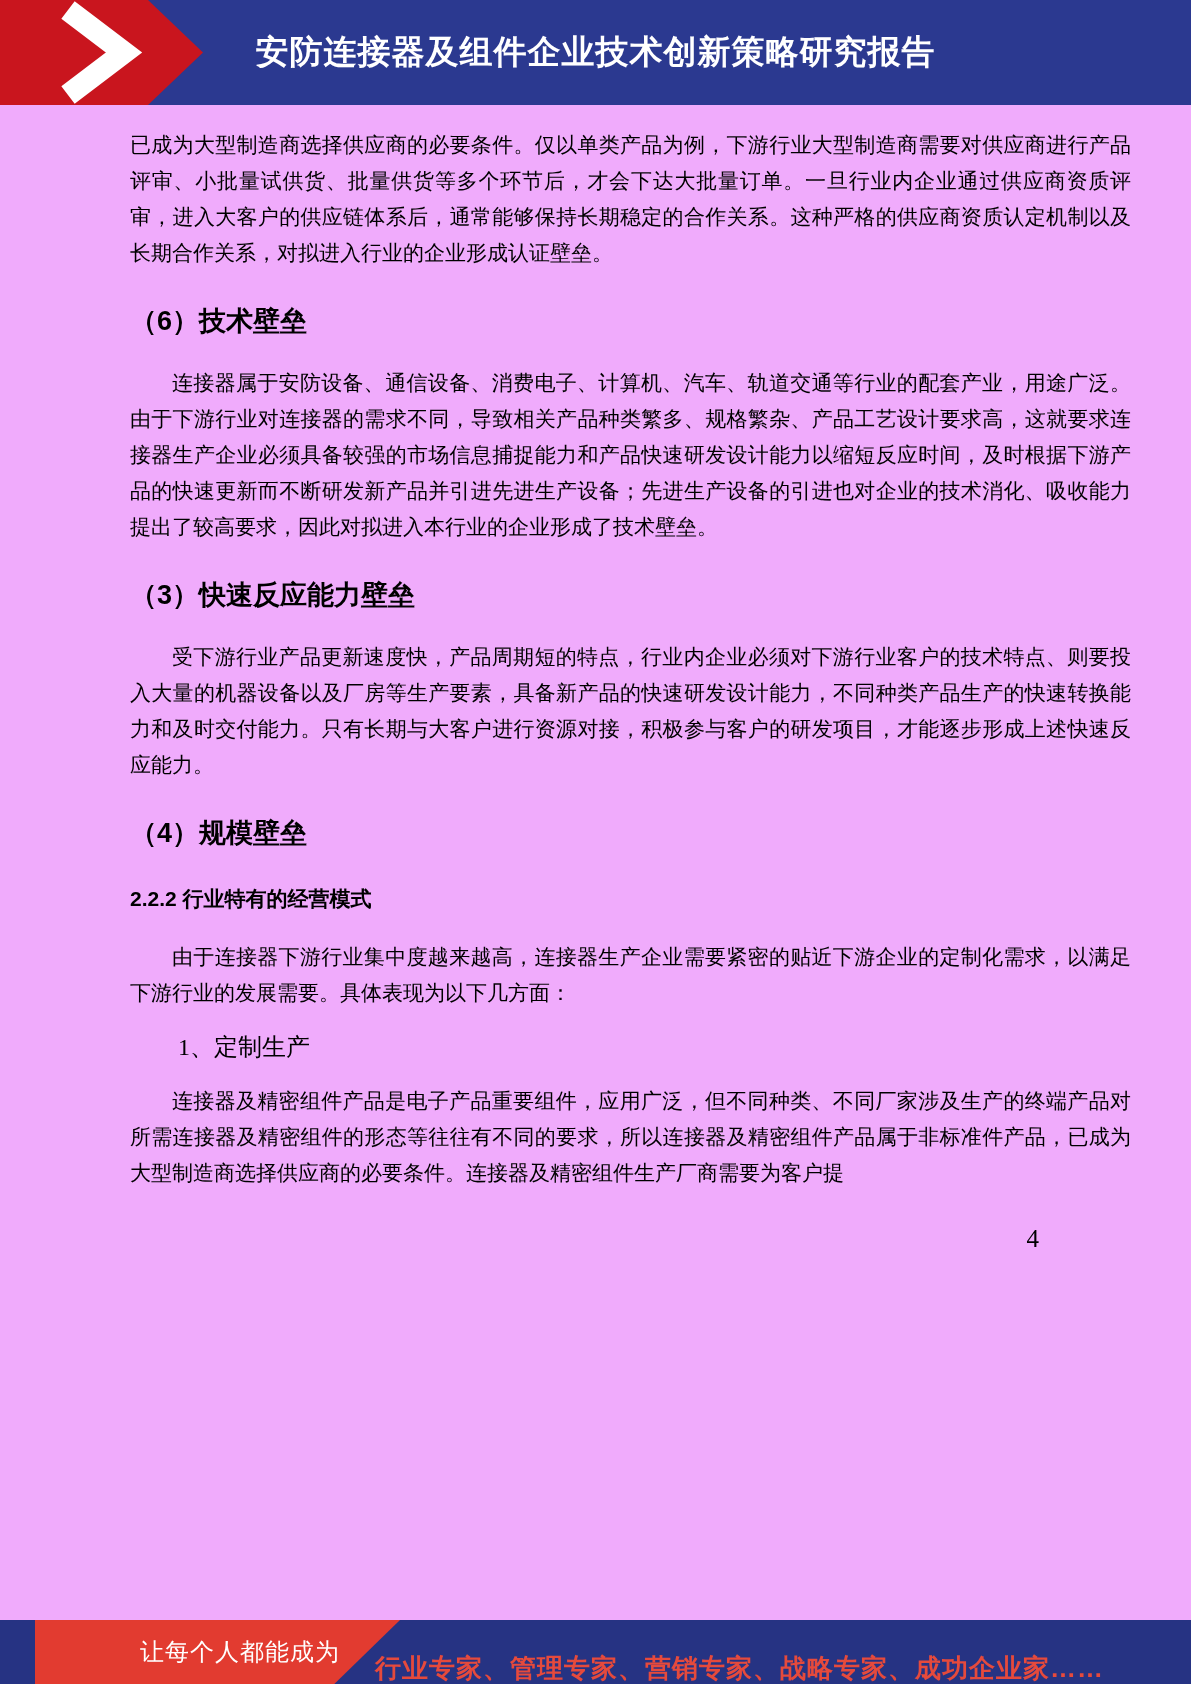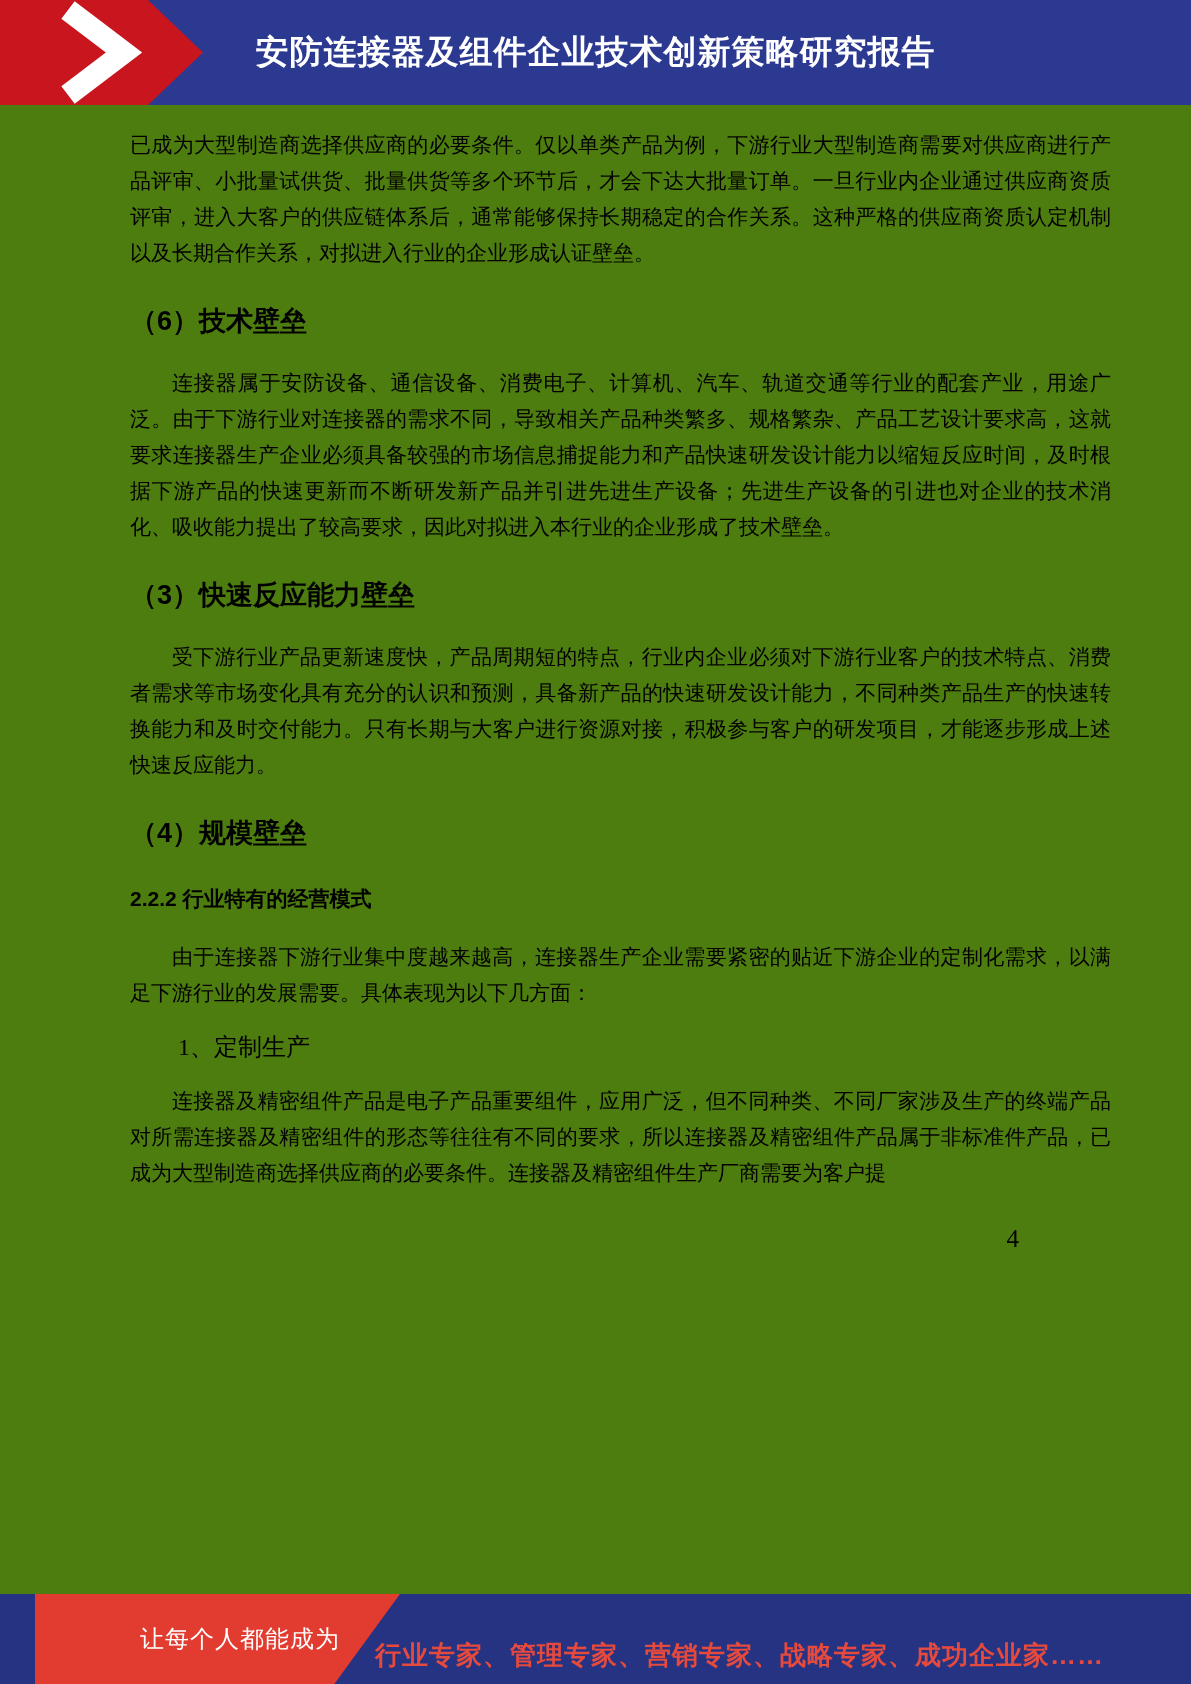--- a/index.html
+++ b/index.html
@@ -2,21 +2,21 @@
 <html><head>
 <meta charset="utf-8">
 <style>
   * { margin: 0; padding: 0; box-sizing: border-box; }
   html, body { background: #ffffff; }
   .page {
     position: relative;
     width: 1191px;
     height: 1684px;
     margin: 0 auto;
-    background: #4d7c0f;
+    background: #f0abfc;
     overflow: hidden;
     font-family: "Liberation Serif", "DejaVu Serif", serif;
     color: #000000;
   }
 
   
   .header {
     position: relative;
     width: 100%;
     height: 105px;
@@ -36,21 +36,21 @@
     justify-content: center;
     color: #ffffff;
     font-family: "Liberation Sans", "DejaVu Sans", sans-serif;
     font-weight: bold;
     font-size: 33px;
     letter-spacing: 1px;
   }
 
   
   .content {
-    padding: 22px 80px 0 130px;
+    padding: 22px 60px 0 130px;
     text-align: justify;
   }
   .para {
     font-size: 21px;
     line-height: 36px;
     text-indent: 2em;
   }
   .para.noindent { text-indent: 0; }
   .heading {
     font-family: "Liberation Sans", "DejaVu Sans", sans-serif;
@@ -75,21 +75,21 @@
     text-align: right;
     font-size: 25px;
     font-family: "Liberation Serif", "DejaVu Serif", serif;
   }
 
   
   .footer {
     position: absolute;
     left: 0; bottom: 0;
     width: 100%;
-    height: 90px;
+    height: 64px;
     background: #263383;
   }
   .footer-corner {
     position: absolute;
     left: 0; top: 0;
     width: 35px; height: 100%;
     background: #263383;
   }
   .footer-red-shape {
     position: absolute;
@@ -133,21 +133,21 @@
       <polyline points="68,10 124,52.5 68,95" fill="none" stroke="#ffffff" stroke-width="22"></polyline>
     </svg>
     <div class="header-title">安防连接器及组件企业技术创新策略研究报告</div>
   </div>
 
   <div class="content">
     <p class="para noindent">已成为大型制造商选择供应商的必要条件。仅以单类产品为例，下游行业大型制造商需要对供应商进行产品评审、小批量试供货、批量供货等多个环节后，才会下达大批量订单。一旦行业内企业通过供应商资质评审，进入大客户的供应链体系后，通常能够保持长期稳定的合作关系。这种严格的供应商资质认定机制以及长期合作关系，对拟进入行业的企业形成认证壁垒。</p>
     <h2 class="heading">（6）技术壁垒</h2>
     <p class="para">连接器属于安防设备、通信设备、消费电子、计算机、汽车、轨道交通等行业的配套产业，用途广泛。由于下游行业对连接器的需求不同，导致相关产品种类繁多、规格繁杂、产品工艺设计要求高，这就要求连接器生产企业必须具备较强的市场信息捕捉能力和产品快速研发设计能力以缩短反应时间，及时根据下游产品的快速更新而不断研发新产品并引进先进生产设备；先进生产设备的引进也对企业的技术消化、吸收能力提出了较高要求，因此对拟进入本行业的企业形成了技术壁垒。</p>
     <h2 class="heading">（3）快速反应能力壁垒</h2>
-    <p class="para">受下游行业产品更新速度快，产品周期短的特点，行业内企业必须对下游行业客户的技术特点、消费者需求等市场变化具有充分的认识和预测，具备新产品的快速研发设计能力，不同种类产品生产的快速转换能力和及时交付能力。只有长期与大客户进行资源对接，积极参与客户的研发项目，才能逐步形成上述快速反应能力。</p>
+    <p class="para">受下游行业产品更新速度快，产品周期短的特点，行业内企业必须对下游行业客户的技术特点、则要投入大量的机器设备以及厂房等生产要素，具备新产品的快速研发设计能力，不同种类产品生产的快速转换能力和及时交付能力。只有长期与大客户进行资源对接，积极参与客户的研发项目，才能逐步形成上述快速反应能力。</p>
     <h2 class="heading">（4）规模壁垒</h2>
     <h2 class="heading numbered">2.2.2 行业特有的经营模式</h2>
     <p class="para">由于连接器下游行业集中度越来越高，连接器生产企业需要紧密的贴近下游企业的定制化需求，以满足下游行业的发展需要。具体表现为以下几方面：</p>
     <p class="sub-item">1、定制生产</p>
     <p class="para">连接器及精密组件产品是电子产品重要组件，应用广泛，但不同种类、不同厂家涉及生产的终端产品对所需连接器及精密组件的形态等往往有不同的要求，所以连接器及精密组件产品属于非标准件产品，已成为大型制造商选择供应商的必要条件。连接器及精密组件生产厂商需要为客户提</p>
     <div class="page-number">4</div>
   </div>
 
   <div class="footer">
     <div class="footer-corner"></div>

